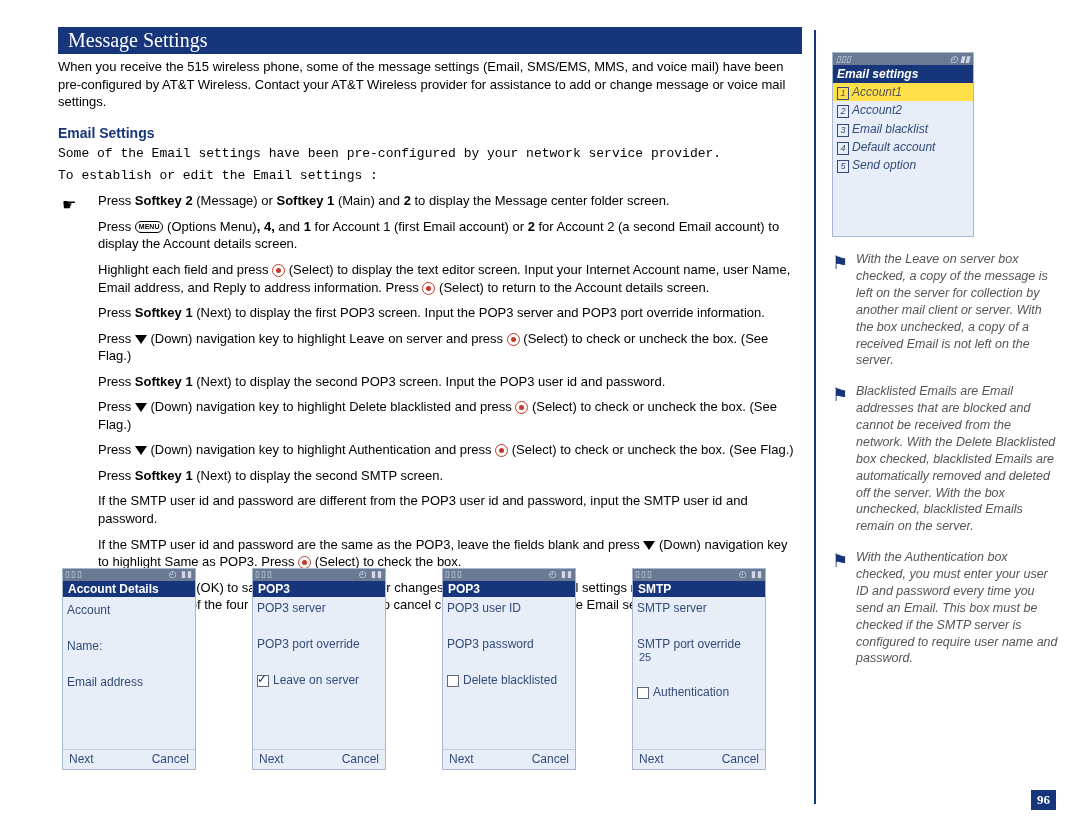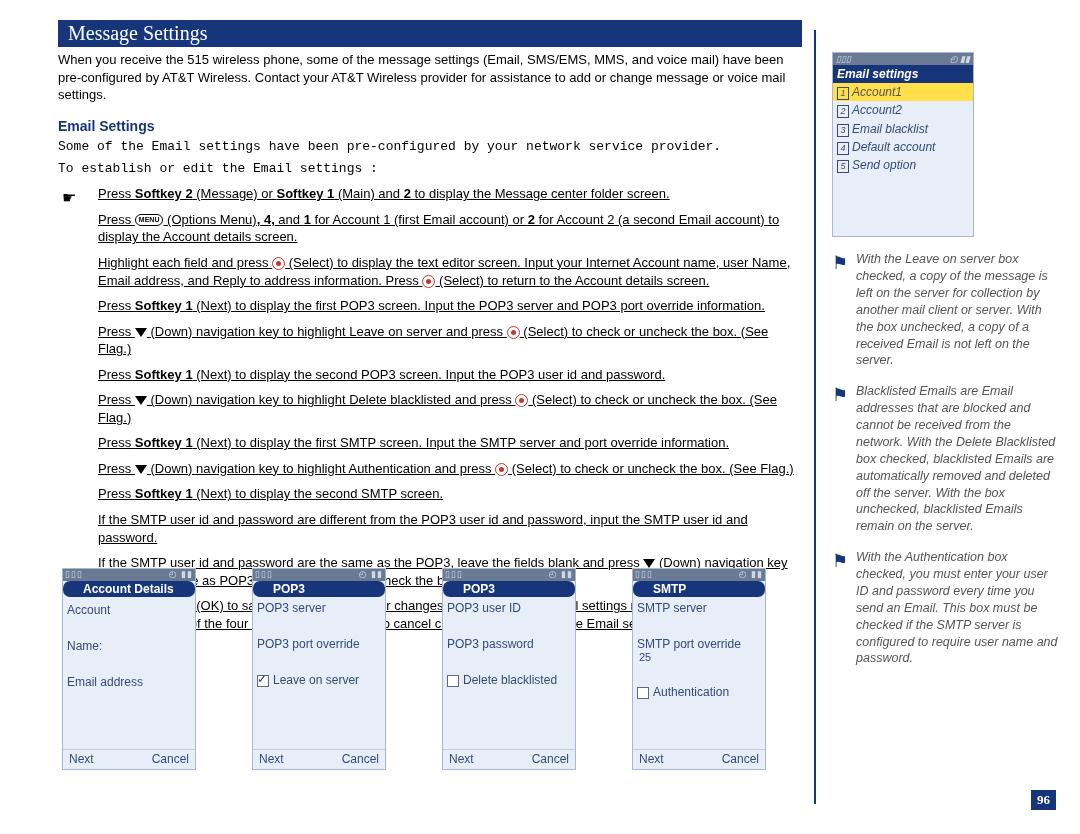--- a/index.html
+++ b/index.html
@@ -22,21 +22,21 @@
     position: absolute;
     top: 30px;
     bottom: 30px;
     left: 814px;
     width: 2px;
     background: #17357a;
   }
   .main-col {
     position: absolute;
     left: 58px;
-    top: 20px;
+    top: 27px;
     width: 744px;
   }
   .side-col {
     position: absolute;
     left: 832px;
     top: 52px;
     width: 226px;
     font-size: 12.5px;
     font-style: italic;
     color: #555;
@@ -77,21 +77,21 @@
     line-height: 1.35;
     margin-bottom: 8px;
   }
   .step .bullet {
     position: absolute;
     left: 4px;
     top: 2px;
     font-size: 16px;
     color: #000;
   }
-  .step .content { display: inline; text-decoration: underline; }
+  .step .content { display: inline; }
   .bold { font-weight: bold; }
 
   .icon-menu {
     display: inline-block;
     border: 1px solid #000;
     border-radius: 8px;
     font-size: 7px;
     padding: 0 3px;
     line-height: 10px;
     vertical-align: middle;
@@ -144,23 +144,22 @@
     justify-content: space-between;
     padding: 0 2px;
     color: #d0d8e8;
     font-size: 9px;
     letter-spacing: 1px;
   }
   .phone .ph-title {
     background: #17357a;
     color: #fff;
     font-weight: bold;
-    padding: 1px 20px;
-    font-size: 12px;
-    border-radius: 7px;
+    padding: 1px 5px;
+    font-size: 12px;
   }
   .phone .ph-body {
     background: #e8eef7;
     height: 152px;
     padding: 2px 4px;
     color: #334a7a;
     font-size: 12px;
     box-sizing: border-box;
   }
   .phone .ph-body .val { font-size: 11px; color: #334a7a; margin-left: 2px;}
@@ -225,21 +224,20 @@
     <div class="body-line">To establish or edit the Email settings :</div>
 
     <div class="steps" id="steps">
         <div class="step"><span class="bullet">☛</span><span class="content">Press <span class="bold">Softkey 2</span> (Message) or <span class="bold">Softkey 1</span> (Main) and <span class="bold">2</span> to display the Message center folder screen.</span></div>
         <div class="step"><span class="content">Press <span class="icon-menu">MENU</span> (Options Menu)<span class="bold">, 4,</span> and <span class="bold">1</span> for Account 1 (first Email account) or <span class="bold">2</span> for Account 2 (a second Email account) to display the Account details screen.</span></div>
         <div class="step"><span class="content">Highlight each field and press <span class="icon-select"></span> (Select) to display the text editor screen. Input your Internet Account name, user Name, Email address, and Reply to address information. Press <span class="icon-select"></span> (Select) to return to the Account details screen.</span></div>
         <div class="step"><span class="content">Press <span class="bold">Softkey 1</span> (Next) to display the first POP3 screen. Input the POP3 server and POP3 port override information.</span></div>
         <div class="step"><span class="content">Press <span class="icon-down"></span> (Down) navigation key to highlight Leave on server and press <span class="icon-select"></span> (Select) to check or uncheck the box. (See Flag.)</span></div>
         <div class="step"><span class="content">Press <span class="bold">Softkey 1</span> (Next) to display the second POP3 screen. Input the POP3 user id and password.</span></div>
         <div class="step"><span class="content">Press <span class="icon-down"></span> (Down) navigation key to highlight Delete blacklisted and press <span class="icon-select"></span> (Select) to check or uncheck the box. (See Flag.)</span></div>
-        <div class="step"><span class="content">Press <span class="bold">Softkey 1</span> (Next) to display the first SMTP screen. Input the SMTP server and port override information.</span></div>
         <div class="step"><span class="content">Press <span class="icon-down"></span> (Down) navigation key to highlight Authentication and press <span class="icon-select"></span> (Select) to check or uncheck the box. (See Flag.)</span></div>
         <div class="step"><span class="content">Press <span class="bold">Softkey 1</span> (Next) to display the second SMTP screen.</span></div>
         <div class="step"><span class="content">If the SMTP user id and password are different from the POP3 user id and password, input the SMTP user id and password.</span></div>
         <div class="step"><span class="content">If the SMTP user id and password are the same as the POP3, leave the fields blank and press <span class="icon-down"></span> (Down) navigation key to highlight Same as POP3. Press <span class="icon-select"></span> (Select) to check the box.</span></div>
         <div class="step"><span class="content">Press <span class="bold">Softkey 1</span> (OK) to save the Email settings or changes and return to the Email settings menu. Press <span class="bold">Softkey 2</span> (Cancel) at any of the four Email setting screens to cancel changes and return to the Email settings screen.</span></div>
       </div>
   </div>
 
   <div class="phone-row" id="phone-row">
       <div class="phone">

